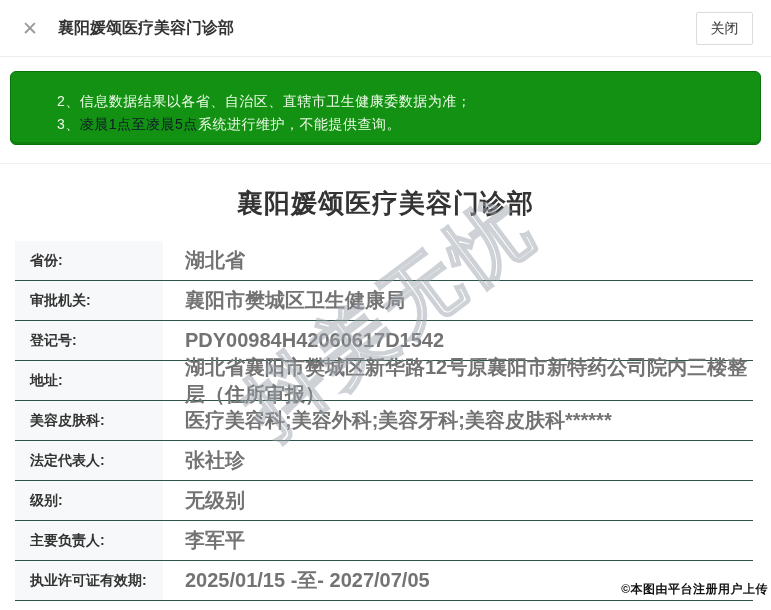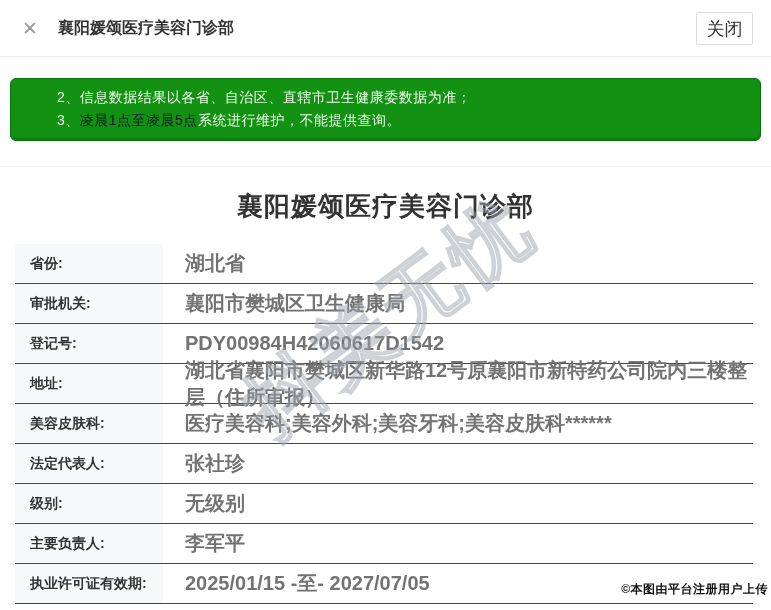--- a/index.html
+++ b/index.html
@@ -19,29 +19,29 @@
     font-size:19px; color:#9a9a9a; cursor:pointer; margin-left:4px;
     line-height:1;
   }
   .header-title {
     font-size:16px; font-weight:700; color:#333; margin-left:20px;
   }
   .close-btn {
     position:absolute; right:18px; top:12px;
     width:57px; height:33px; background:#fff;
     border:1px solid #dcdcdc; border-radius:2px;
-    font-size:18px; color:#333; cursor:pointer;
+    font-size:14px; color:#333; cursor:pointer;
     font-family:inherit;
   }
 
   
   .notice-wrap { padding:6px 0 10px 0; border-bottom:1px solid #f0f0f0; }
   .notice {
-    margin:15px 10px; background:#129112; border:1px solid #0a720a;
-    border-radius:6px; padding:7px 10px 8px 46px;
+    margin:8px 10px; background:#129112; border:1px solid #0a720a;
+    border-radius:6px; padding:18px 10px 8px 46px;
     box-shadow:inset 0 -2px 0 rgba(0,0,0,.12);
   }
   .notice p {
     color:#eefbe9; font-size:14px; line-height:23px; letter-spacing:.5px;
   }
   .notice .b { font-weight:400; color:#0f172a; }
 
   
   .main-title {
     text-align:center; font-size:26px; font-weight:600; color:#333;

